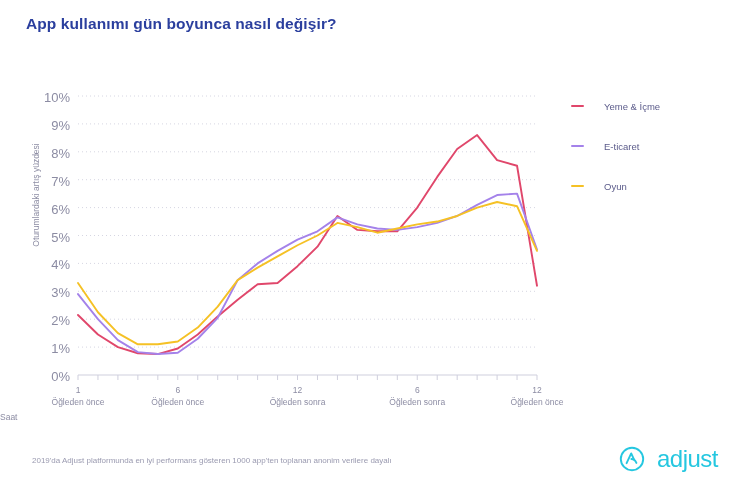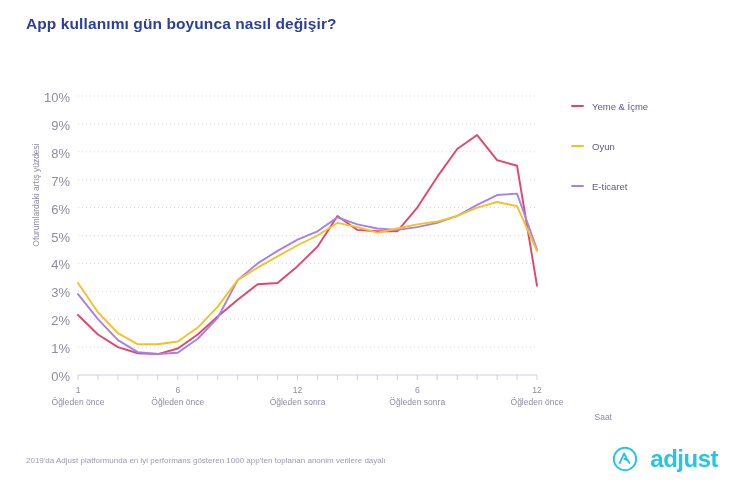--- a/index.html
+++ b/index.html
@@ -66,21 +66,21 @@
     color: #8c8ca3;
     transform: rotate(-90deg);
     transform-origin: center center;
     white-space: nowrap;
   }
   #x-axis-title {
     position: absolute;
     left: 0px;
     top: 412px;
     width: 612px;
-    text-align: right;
+    text-align: left;
     font-size: 8.5px;
     color: #8c8ca3;
   }
 
   #legend {
     position: absolute;
     left: 571px;
     top: 86px;
     width: 160px;
   }
@@ -89,50 +89,50 @@
     align-items: center;
     height: 40px;
   }
   .legend-swatch {
     width: 13px;
     height: 2.5px;
     border-radius: 2px;
     flex: 0 0 auto;
   }
   .legend-label {
-    margin-left: 8px;
+    margin-left: 20px;
     font-size: 9.5px;
     color: #5b5b8a;
     white-space: nowrap;
   }
 
   #footnote {
     position: absolute;
-    left: 26px;
+    left: 32px;
     top: 456px;
     font-size: 8px;
     color: #9a9ab0;
     white-space: nowrap;
   }
 
   #brand-logo {
     position: absolute;
     right: 22px;
     top: 446px;
     display: flex;
     align-items: center;
   }
   #brand-mark { display: block; }
   #brand-word {
     margin-left: 12px;
     font-size: 24px;
     color: #25c7e0;
     letter-spacing: -0.5px;
     line-height: 24px;
-    font-weight: bold;
+    font-weight: normal;
   }
 </style>
 </head>
 <body>
 
 <div id="chart-title">App kullanımı gün boyunca nasıl değişir?</div>
 
 <div id="plot-area">
   <svg id="chart-svg" width="740" height="493">
       <line x1="78" x2="537" y1="375" y2="375" stroke="#cfcfdd" stroke-width="1" stroke-dasharray="none"></line>
@@ -212,26 +212,26 @@
       </div>
     </div>
 </div>
 
 <div id="legend">
     <div class="legend-item">
       <span class="legend-swatch" style="background: rgb(224, 71, 107);"></span>
       <span class="legend-label">Yeme &amp; İçme</span>
     </div>
     <div class="legend-item">
+      <span class="legend-swatch" style="background: rgb(164, 130, 234);"></span>
+      <span class="legend-label">E-ticaret</span>
+    </div>
+    <div class="legend-item">
       <span class="legend-swatch" style="background: rgb(245, 193, 37);"></span>
       <span class="legend-label">Oyun</span>
-    </div>
-    <div class="legend-item">
-      <span class="legend-swatch" style="background: rgb(164, 130, 234);"></span>
-      <span class="legend-label">E-ticaret</span>
     </div>
   </div>
 
 <div id="footnote">2019'da Adjust platformunda en iyi performans gösteren 1000 app'ten toplanan anonim verilere dayalı</div>
 
 <div id="brand-logo">
   <svg id="brand-mark" width="26" height="26" viewBox="0 0 26 26">
     <circle cx="13" cy="13" r="11.2" fill="none" stroke="#25c7e0" stroke-width="1.9"></circle>
     <path d="M7.6 17.2 L12.2 7.4 L15.1 13.6" fill="none" stroke="#25c7e0" stroke-width="1.9" stroke-linecap="round" stroke-linejoin="round"></path>
     <path d="M12.4 13.0 C14.6 13.0 16.4 14.6 17.4 16.9" fill="none" stroke="#25c7e0" stroke-width="1.9" stroke-linecap="round"></path>

